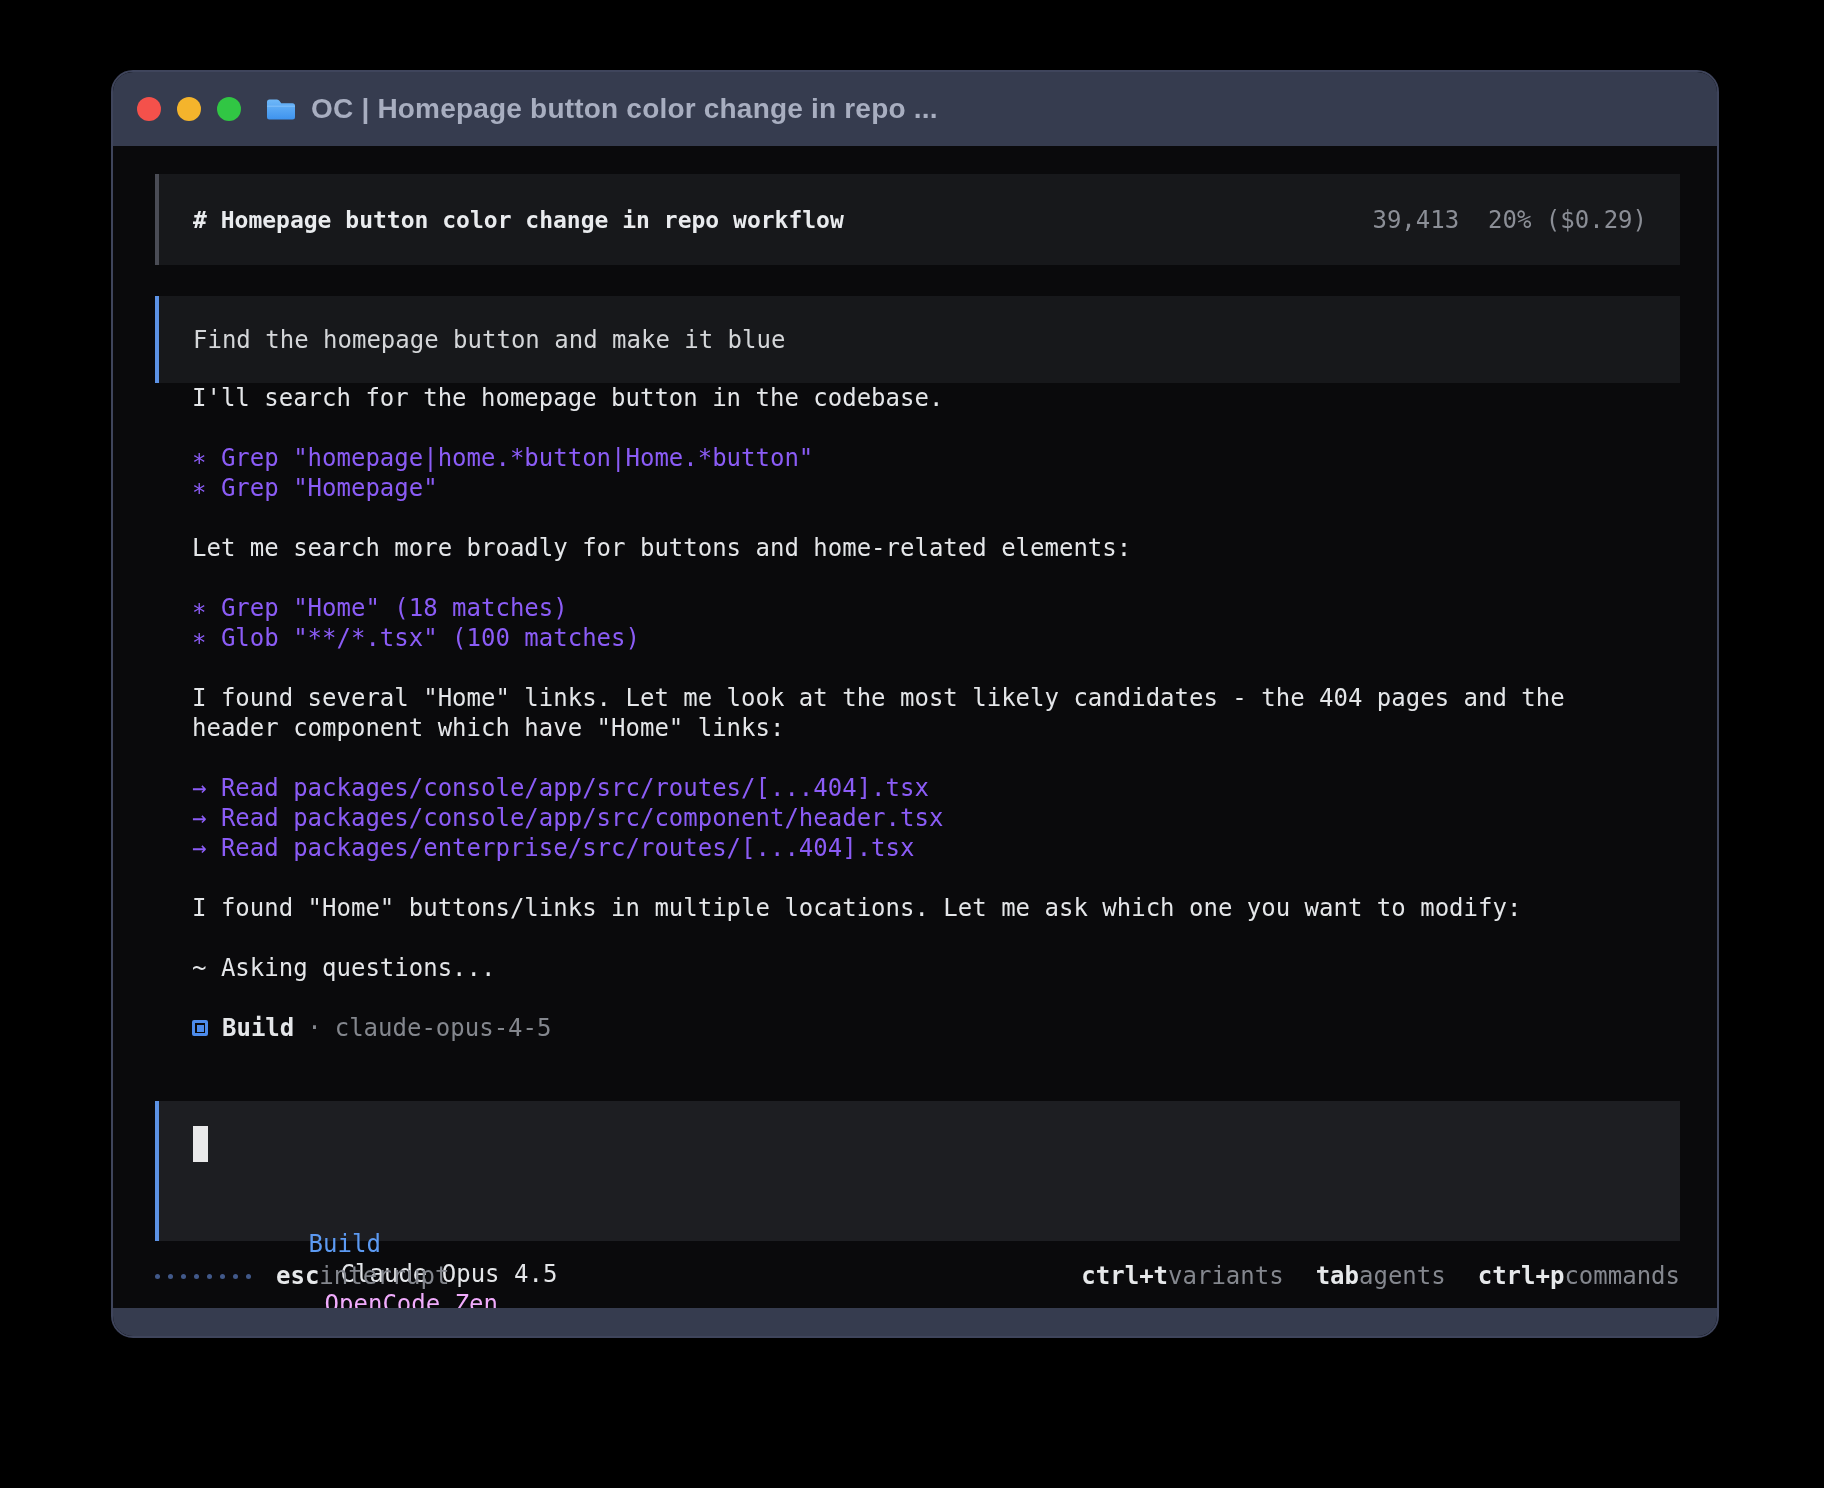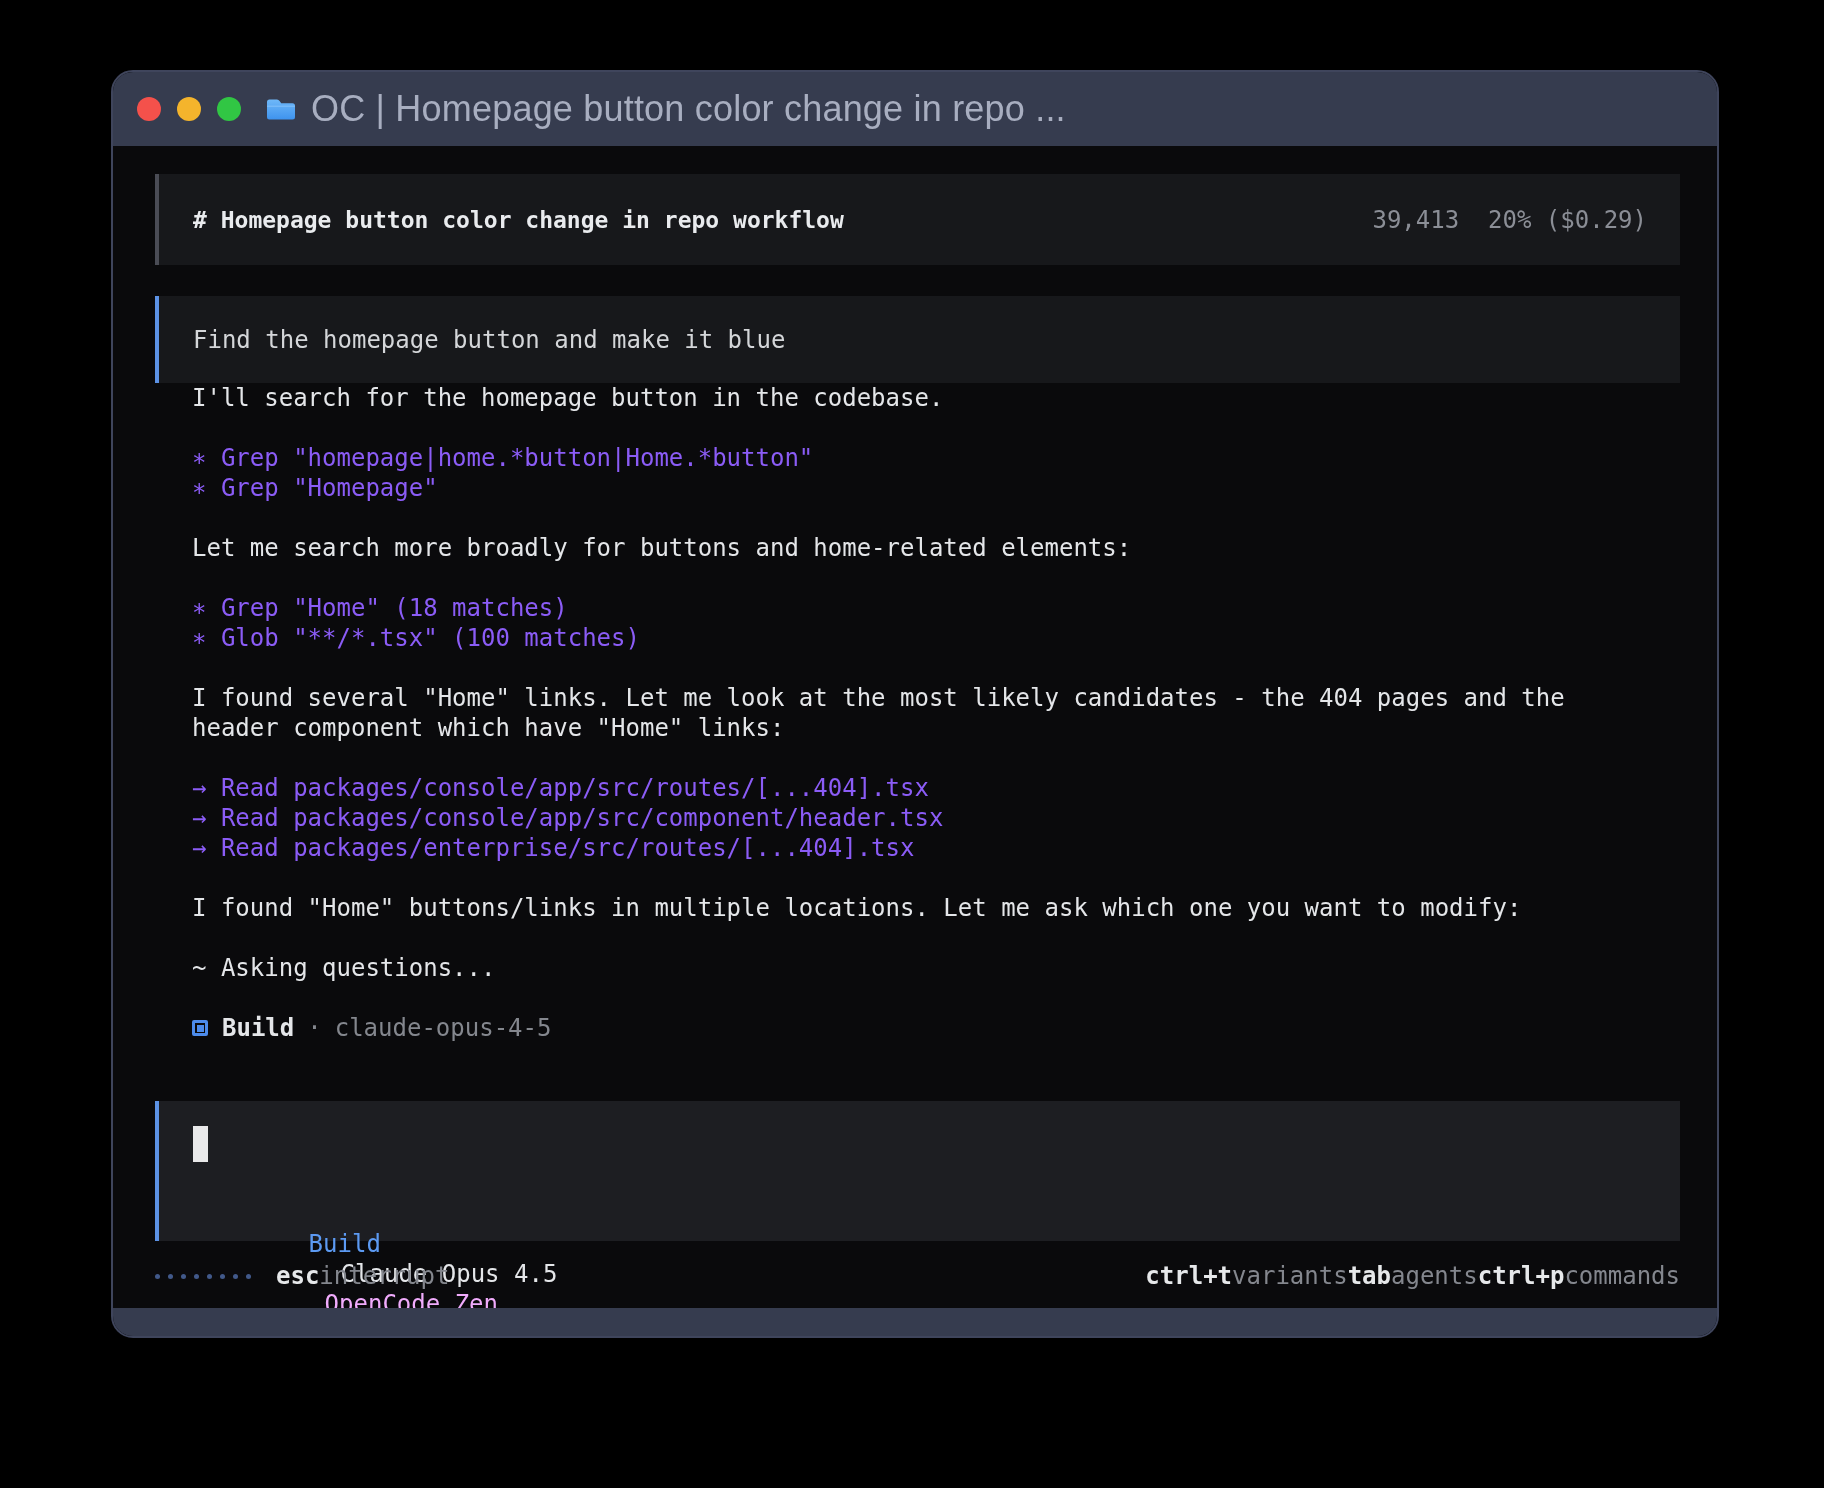--- a/index.html
+++ b/index.html
@@ -20,21 +20,21 @@
     display:flex; align-items:center; padding-left:24px;
   }
   .traffic { display:flex; gap:16px; align-items:center; }
   .light { width:24px; height:24px; border-radius:50%; display:inline-block; }
   .light.red    { background:#f4514b; }
   .light.yellow { background:#f4b42c; }
   .light.green  { background:#31c644; }
   .folder { margin-left:24px; display:flex; align-items:center; }
   .wtitle {
     margin-left:14px; font-family:"Liberation Sans", sans-serif;
-    font-weight:normal; font-size:36px; color:#a8aec0; letter-spacing:.2px;
+    font-weight:bold; font-size:28px; color:#a8aec0; letter-spacing:.2px;
     white-space:nowrap;
   }
 
   
   .terminal {
     flex:1 1 auto; background:#0a0a0c; display:flex; flex-direction:column;
     padding:0 37px 17px 42px; min-height:0;
   }
   .mono { font-family:"DejaVu Sans Mono", monospace; }
 
@@ -93,21 +93,21 @@
   .status-bar {
     margin-top:20px; height:30px; flex:0 0 30px;
     display:flex; align-items:center; justify-content:space-between;
     font-size:24px;
   }
   .status-left { display:flex; align-items:center; }
   .dots { display:flex; gap:8px; align-items:center; margin-right:25px; }
   .dot { width:5px; height:5px; border-radius:50%; background:#41598a; display:block; }
   .key   { color:#e6e8ea; font-weight:bold; white-space:pre; }
   .label { color:#84878e; white-space:pre; }
-  .status-right { display:flex; align-items:flex-end; }
+  .status-right { display:flex; align-items:flex-end; gap:32px; }
   .hint { display:flex; align-items:center; }
 
   
   .bottombar { height:28px; flex:0 0 28px; background:#363c4f; }
 </style>
 </head>
 <body>
 
 <div class="window">
 

